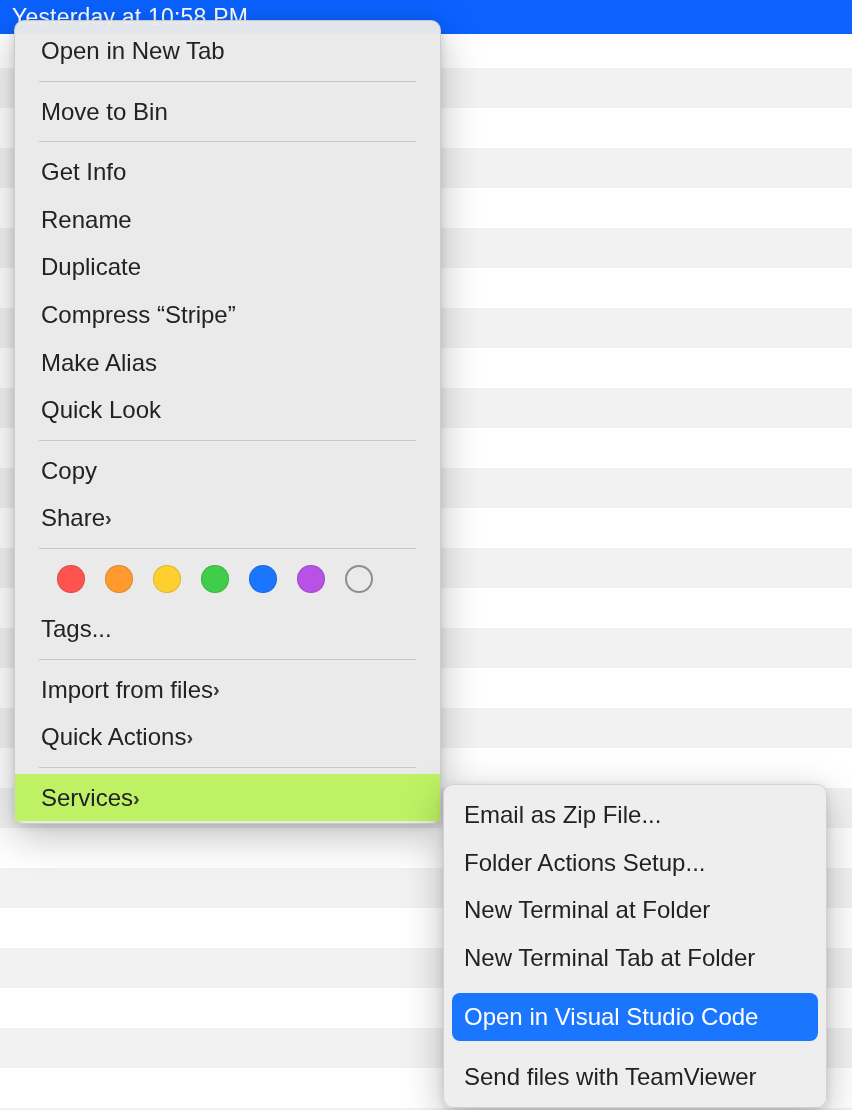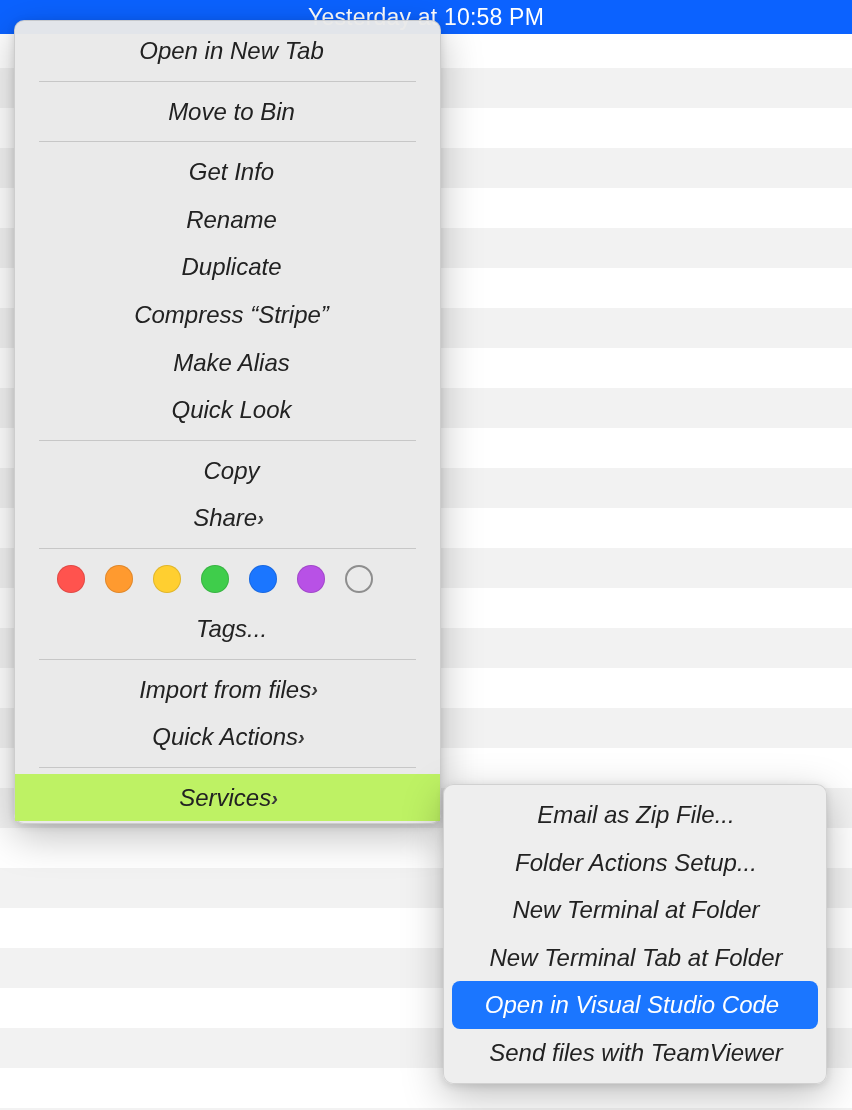--- a/index.html
+++ b/index.html
@@ -24,21 +24,21 @@
       top: 28px;
     }
     .header-bar {
       position: absolute;
       top: 0; left: 0; right: 0;
       height: 34px;
       background: #0b62ff;
       color: #fff;
       font-size: 23px;
       display: flex;
-      justify-content: center;
+      justify-content: flex-start;
       align-items: center;
       padding: 0 12px;
       letter-spacing: 0.2px;
     }
     .context-menu {
       position: absolute;
       top: 20px;
       left: 14px;
       width: 427px;
       background: rgba(233, 233, 233, 0.97);
@@ -46,24 +46,23 @@
       border-radius: 10px;
       box-shadow: 0 12px 40px rgba(0,0,0,0.25), 0 2px 8px rgba(0,0,0,0.12);
       padding: 6px 0 2px 0;
       font-size: 24px;
       color: #222;
     }
     .menu-item {
       padding: 7px 18px 7px 26px;
       display: flex;
       align-items: center;
-      justify-content: center;
+      justify-content: flex-start;
       cursor: default;
       line-height: 1.4;
-      font-style: italic;
     }
     .menu-item.hover {
       background: #bef264;
     }
     .chevron {
       font-size: 20px;
       font-weight: 700;
       color: #3a3a3a;
       margin-right: 6px;
     }
@@ -103,21 +102,21 @@
       font-size: 24px;
       color: #222;
     }
     .submenu .menu-item {
       padding: 7px 18px 7px 20px;
     }
     .submenu .menu-item.selected {
       background: #1b76ff;
       color: #fff;
       border-radius: 8px;
-      margin: 0 8px;
+      margin: 12px 8px;
       padding-left: 12px;
     }
   </style>
 </head>
 <body>
 
 <div class="bg-stripes"></div>
 
 <div class="header-bar">
   <span>Yesterday at 10:58 PM</span>

